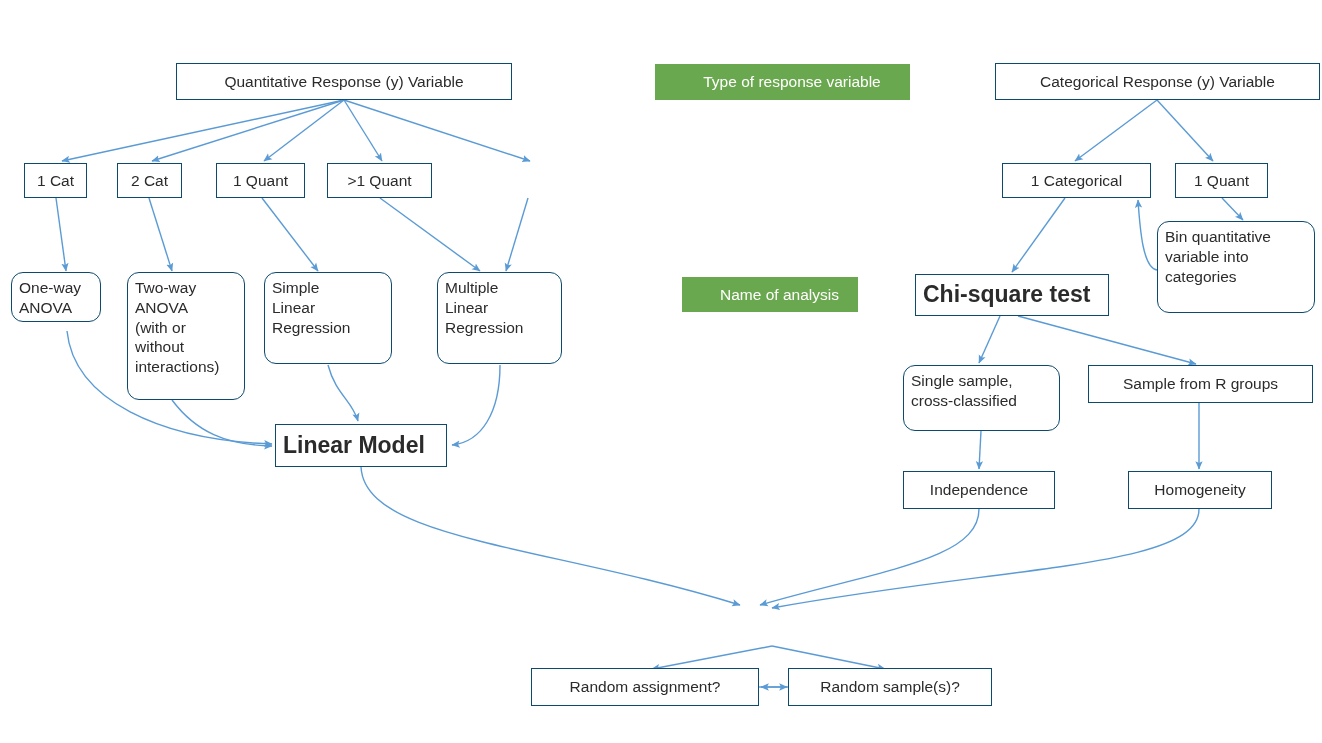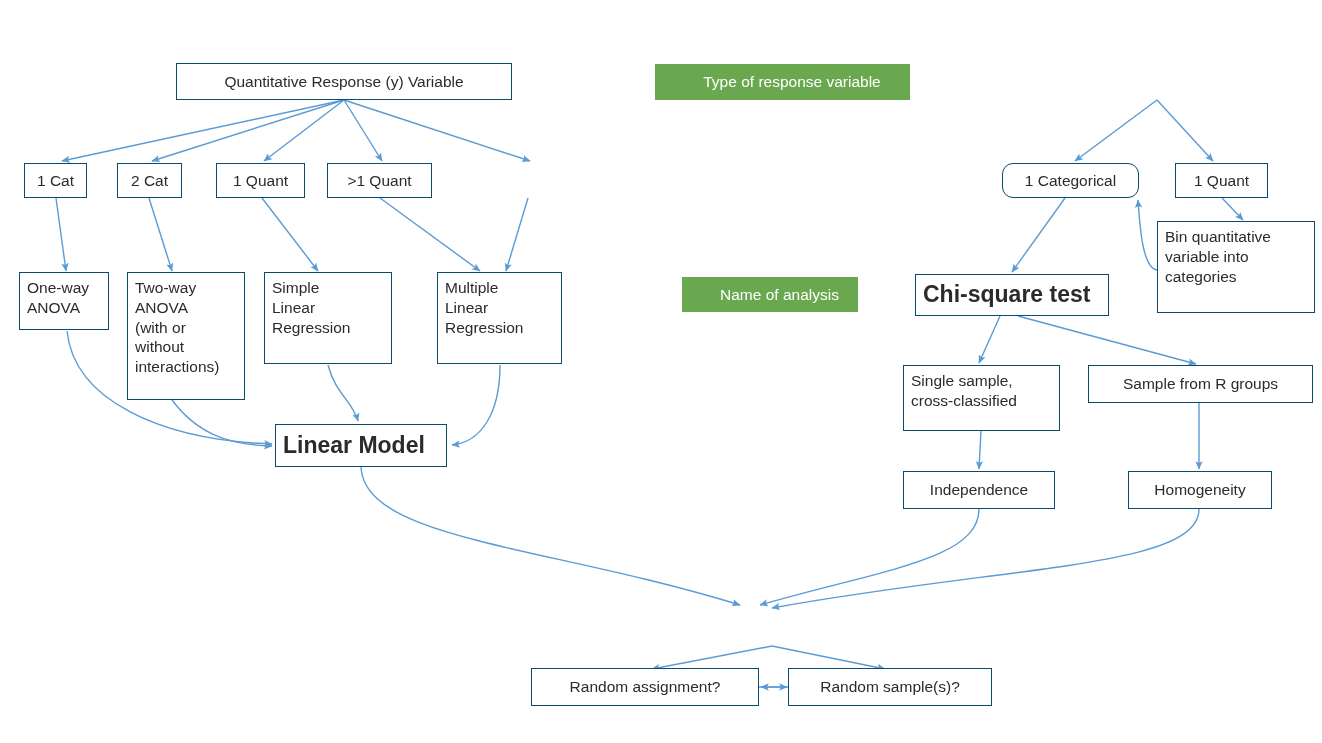--- a/index.html
+++ b/index.html
@@ -39,20 +39,21 @@
     white-space: pre-line;
     z-index: 2;
   }
   .node.center {
     justify-content: center;
     text-align: center;
   }
   .node.top-align {
     align-items: flex-start;
     padding-top: 5px;
+    border-radius: 12px;
   }
   .node.bold {
     font-weight: bold;
     font-size: 23px;
     justify-content: flex-start;
   }
   .legend {
     position: absolute;
     box-sizing: border-box;
     background: #6aa84f;
@@ -145,21 +146,21 @@
 
   <div class="node center" style="left:216px; top:163px; width:89px; height:35px;">
     <span>1 Quant</span>
   </div>
 
   <div class="node center" style="left:327px; top:163px; width:105px; height:35px;">
     <span>&gt;1 Quant</span>
   </div>
 
 
-  <div class="node top-align" style="left:19px; top:272px; width:90px; height:58px;">
+  <div class="node top-align" style="left:11px; top:272px; width:90px; height:50px;">
     <span>One-way
 ANOVA</span>
   </div>
 
   <div class="node top-align" style="left:127px; top:272px; width:118px; height:128px;">
     <span>Two-way
 ANOVA
 (with or
 without
 interactions)</span>
@@ -184,22 +185,25 @@
   <div class="legend" style="left:655px; top:64px; width:255px; height:36px;">
     <span>Type of response variable</span>
   </div>
 
 
   <div class="legend" style="left:682px; top:277px; width:176px; height:35px;">
     <span>Name of analysis</span>
   </div>
 
 
-
-  <div class="node center" style="left:1002px; top:163px; width:137px; height:35px;border-radius:11px;">
+  <div class="node center" style="left:995px; top:63px; width:325px; height:37px;">
+    <span>Categorical Response (y) Variable</span>
+  </div>
+
+  <div class="node center" style="left:1002px; top:163px; width:149px; height:35px;">
     <span>1 Categorical</span>
   </div>
 
   <div class="node center" style="left:1175px; top:163px; width:93px; height:35px;">
     <span>1 Quant</span>
   </div>
 
   <div class="node top-align" style="left:1157px; top:221px; width:158px; height:92px;">
     <span>Bin quantitative
 variable into

